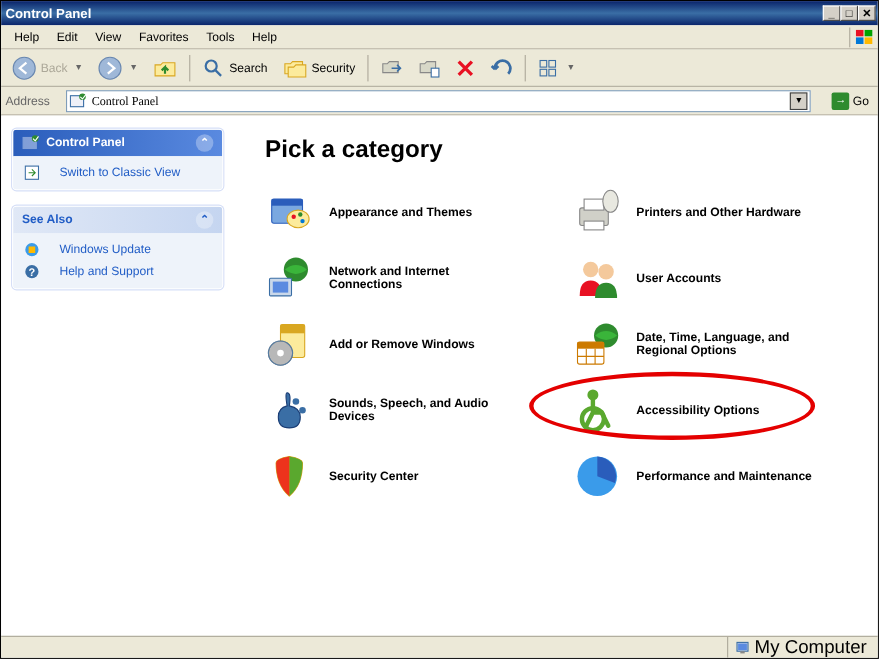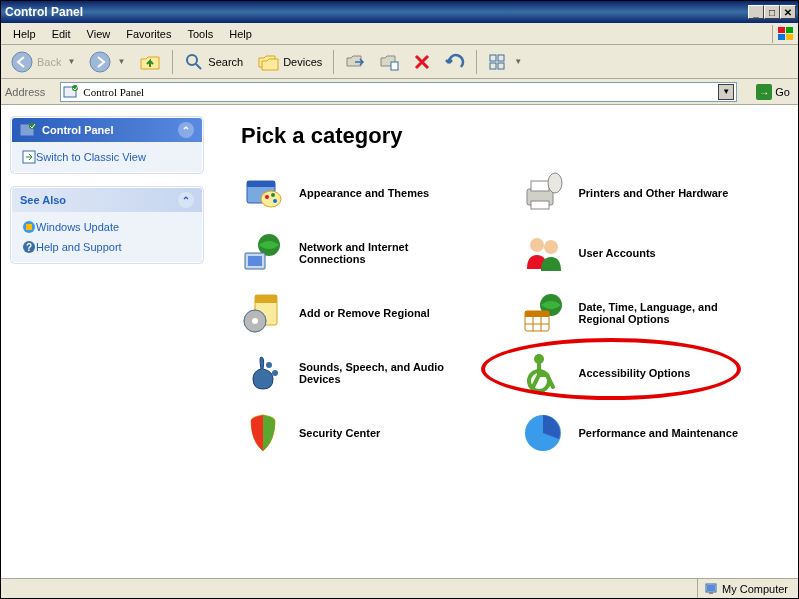--- a/index.html
+++ b/index.html
@@ -23,29 +23,29 @@
 .addressbar .addr-drop { width: 16px; height: 16px; background: #d4d0c8; border: 1px solid #404040; display:flex; align-items:center; justify-content:center; font-size:8px; }
 .addressbar .go-btn { display: flex; align-items: center; gap: 3px; padding: 1px 4px; cursor: pointer; }
 .addressbar .go-arrow { width: 16px; height: 16px; background: #2e8b2e; display:flex; align-items:center; justify-content:center; color:#fff; font-size:10px; border-radius:2px;}
 .content { flex: 1; display: flex; background: #fff; overflow: hidden; }
 .sidebar { width: 212px; padding: 12px 10px; display: flex; flex-direction: column; gap: 14px; }
 .panel { border: 1px solid #fff; background: #eef3fa; border-radius: 4px; overflow: hidden; box-shadow: 0 0 0 1px #d6dff7; }
 .panel-header { background: linear-gradient(to right, #2a5dbb, #5a8ae0); color: #fff; font-weight: bold; padding: 4px 8px; display: flex; align-items: center; gap: 6px; font-size: 11px; }
 .panel-header.light { background: linear-gradient(to right, #e0e8f6, #c5d5f0); color: #215dc6; }
 .panel-header .chev { margin-left: auto; width: 16px; height: 16px; background: rgba(255,255,255,0.3); border-radius: 50%; display:flex;align-items:center;justify-content:center; font-size:10px; color:inherit;}
 .panel-body { background: #eef3fa; padding: 8px 10px; display: flex; flex-direction: column; gap: 6px; }
-.panel-link { color: #215dc6; font-size: 11px; cursor: pointer; display: flex; align-items: center; gap: 0; }
+.panel-link { color: #215dc6; font-size: 11px; cursor: pointer; display: flex; align-items: center; gap: 18px; }
 .main { flex: 1; padding: 18px 20px; overflow: auto; position: relative; }
 .heading { font-size: 22px; font-weight: bold; font-family: Liberation Sans, sans-serif; margin-bottom: 20px; margin-left: 8px; }
 .cat-grid { display: grid; grid-template-columns: 1fr 1fr; gap: 12px 30px; padding-left: 8px; padding-right: 8px;}
 .cat-item { display: flex; align-items: center; gap: 14px; cursor: pointer; min-height: 48px; }
 .cat-icon { width: 44px; height: 44px; flex-shrink: 0; display:flex; align-items:center; justify-content:center; }
 .cat-label { font-size: 11px; font-weight: bold; max-width: 170px; }
 .highlight-ellipse { position: absolute; border: 4px solid #e40000; border-radius: 50%; width: 260px; height: 62px; pointer-events: none; }
-.statusbar { height: 20px; background: #ece9d8; border-top: 1px solid #aca899; display:flex; align-items:center; padding: 0 4px; font-size:11px; }
+.statusbar { height: 20px; background: #ece9d8; border-top: 1px solid #aca899; display:flex; align-items:center; padding: 0 4px; font-size:17px; }
 .statusbar .status-left { flex: 1; height: 100%; border: 1px solid #aca899; border-top:none; border-left:none; border-bottom:none;}
 .statusbar .status-right { display:flex; align-items:center; gap:4px; padding: 0 6px;}
 svg { display: block; }
 </style>
 </head>
 <body>
 
 <div class="titlebar">
   <span class="title">Control Panel</span>
   <div class="window-btns">
@@ -100,21 +100,21 @@
         <circle cx="8" cy="8" r="5" fill="none" stroke="#3a6ea5" stroke-width="2"></circle>
         <line x1="12" y1="12" x2="17" y2="17" stroke="#3a6ea5" stroke-width="2"></line>
       </svg>
     <span>Search</span>
   </div>
   <div class="tb-btn enabled">
     <svg width="22" height="20">
         <path d="M2 6 L7 6 L9 4 L18 4 L18 15 L2 15 Z" fill="#fceb9c" stroke="#d9a721"></path>
         <path d="M5 9 L10 9 L12 7 L21 7 L21 18 L5 18 Z" fill="#fceb9c" stroke="#d9a721"></path>
       </svg>
-    <span>Devices</span>
+    <span>Security</span>
   </div>
   <div class="sep"></div>
   <div class="tb-btn enabled">
     <svg width="20" height="20">
         <path d="M2 6 L6 6 L8 4 L16 4 L16 14 L2 14 Z" fill="#d8d8c8" stroke="#888"></path>
         <path d="M10 10 L18 10 M15 7 L18 10 L15 13" stroke="#3a6ea5" stroke-width="1.5" fill="none"></path>
       </svg>
   </div>
   <div class="tb-btn enabled">
     <svg width="20" height="20">
@@ -267,21 +267,21 @@
       <div class="cat-item">
         <span class="cat-icon">
           <svg width="44" height="44">
               <rect x="14" y="4" width="22" height="30" rx="2" fill="#fceb9c" stroke="#d9a721"></rect>
               <rect x="14" y="4" width="22" height="8" fill="#d9a721"></rect>
               <circle cx="14" cy="30" r="11" fill="#b8b8b8" stroke="#666"></circle>
               <circle cx="14" cy="30" r="3" fill="#fff"></circle>
               <circle cx="14" cy="30" r="11" fill="none" stroke="#4a8acc" stroke-width="1" opacity=".6"></circle>
             </svg>
         </span>
-        <span class="cat-label">Add or Remove Regional</span>
+        <span class="cat-label">Add or Remove Windows</span>
       </div>
 
       <div class="cat-item" style="position:relative;">
         <span class="cat-icon">
           <svg width="44" height="44">
               <circle cx="30" cy="14" r="11" fill="#2e8b2e"></circle>
               <path d="M20 14 Q30 6 40 14 Q30 22 20 14" fill="#3ab53a"></path>
               <rect x="4" y="20" width="24" height="20" rx="2" fill="#fff" stroke="#cc7a00"></rect>
               <rect x="4" y="20" width="24" height="6" fill="#cc7a00"></rect>
               <line x1="12" y1="26" x2="12" y2="40" stroke="#cc7a00"></line>

